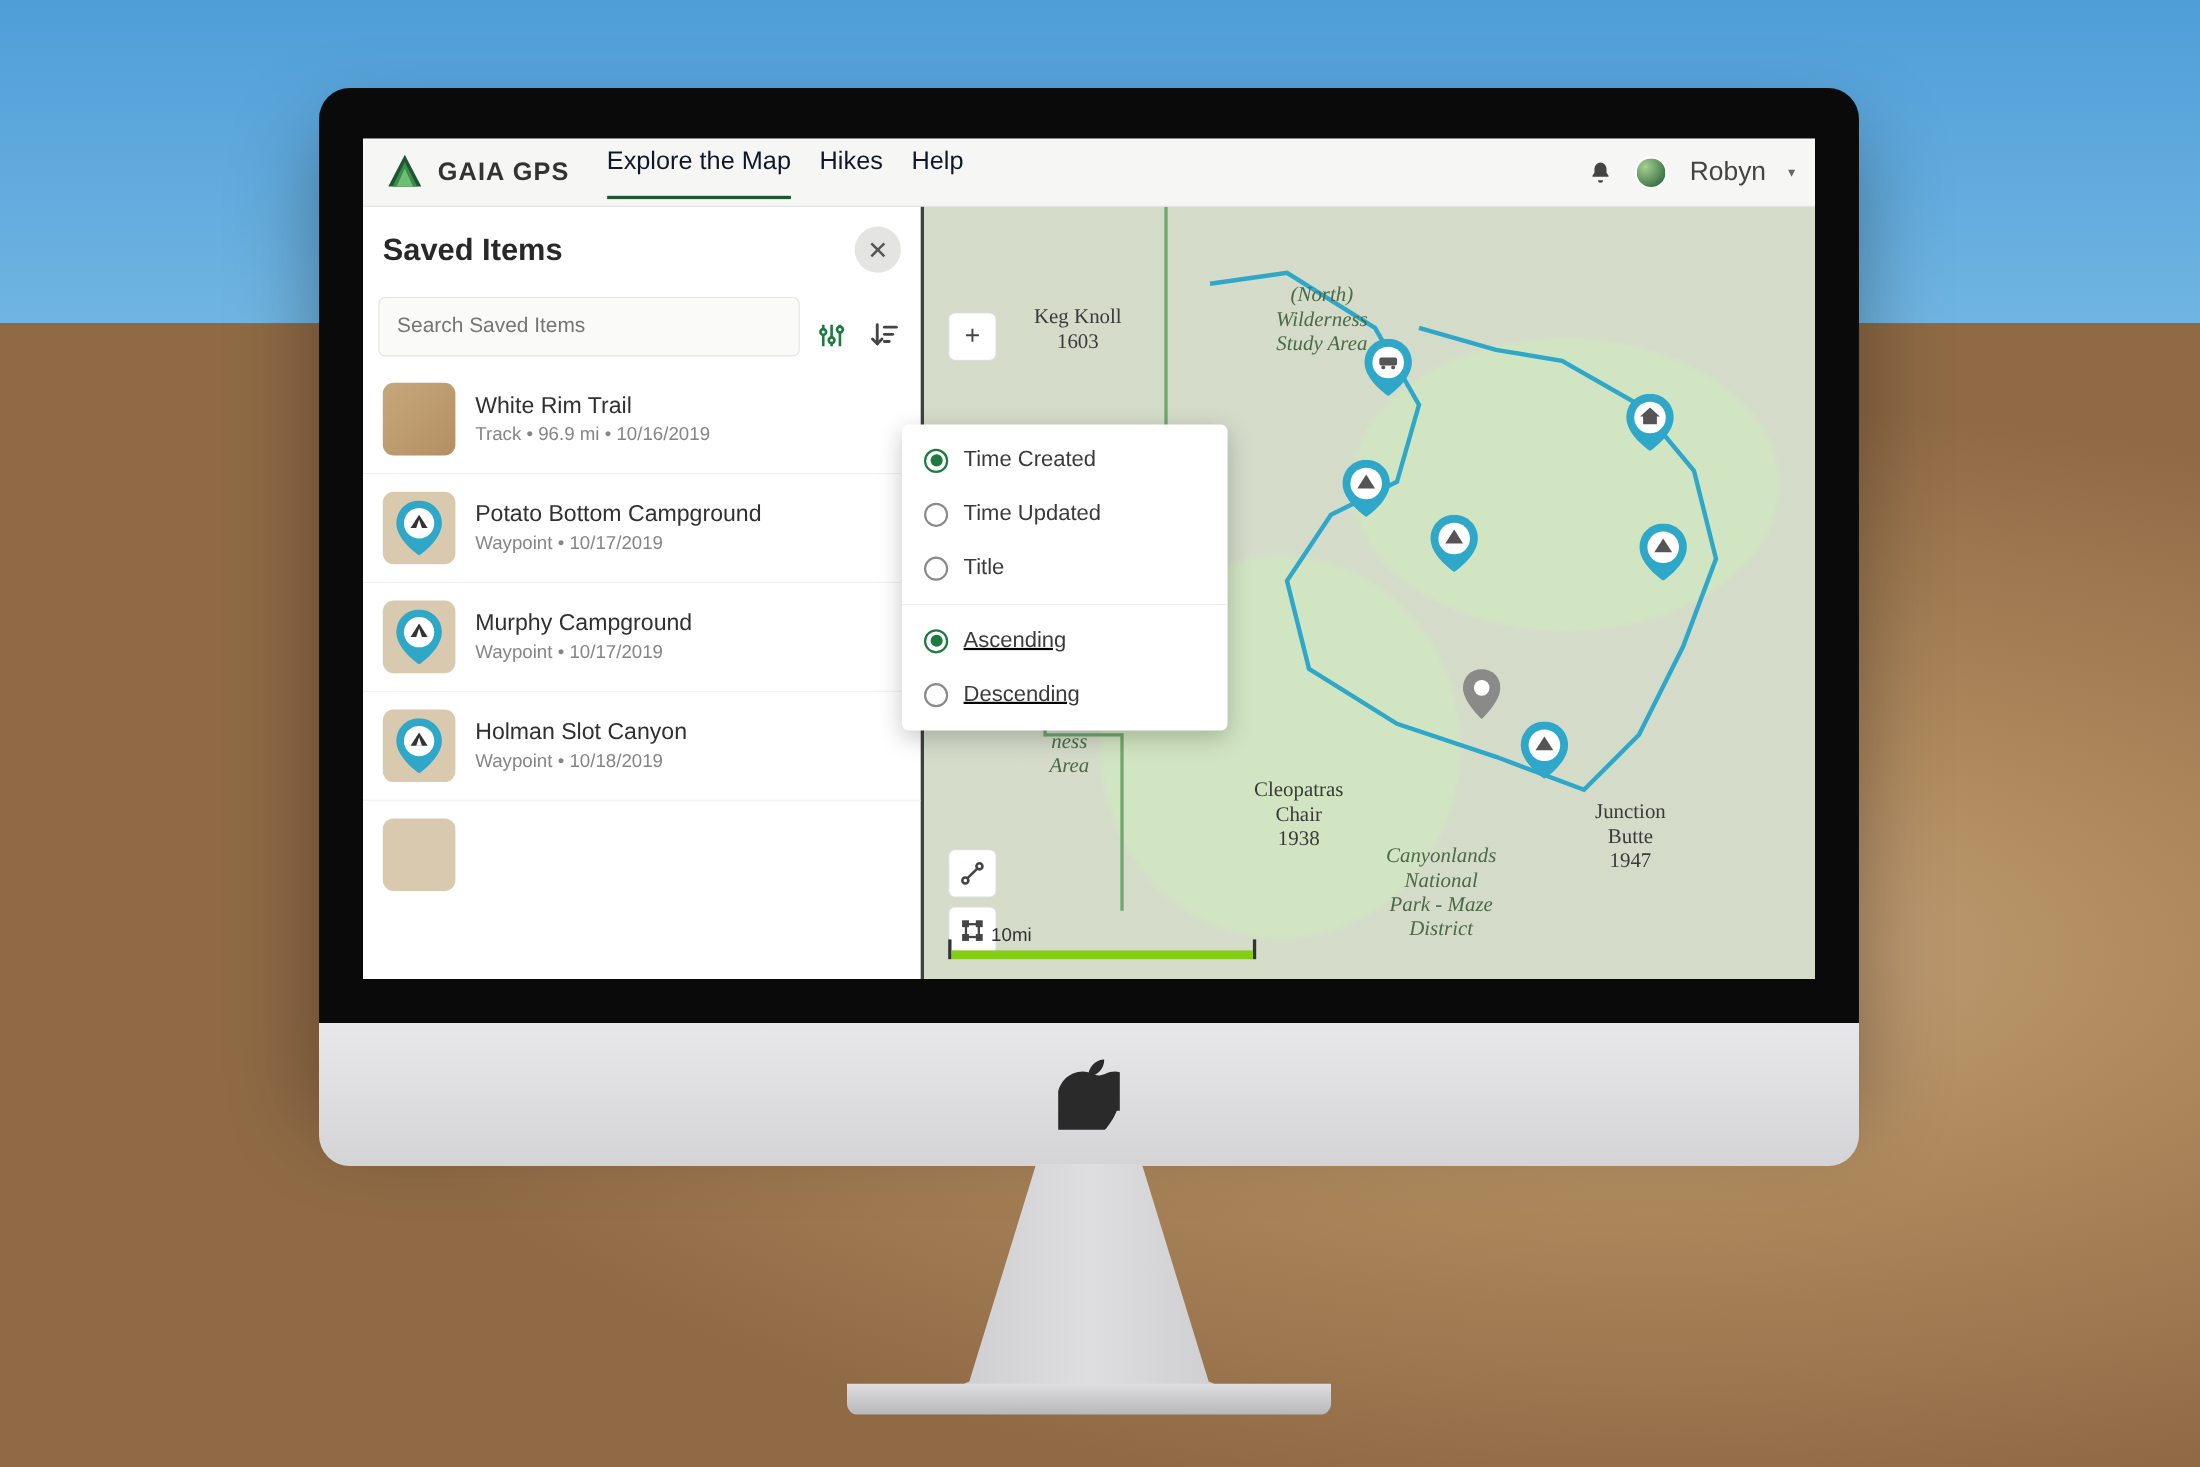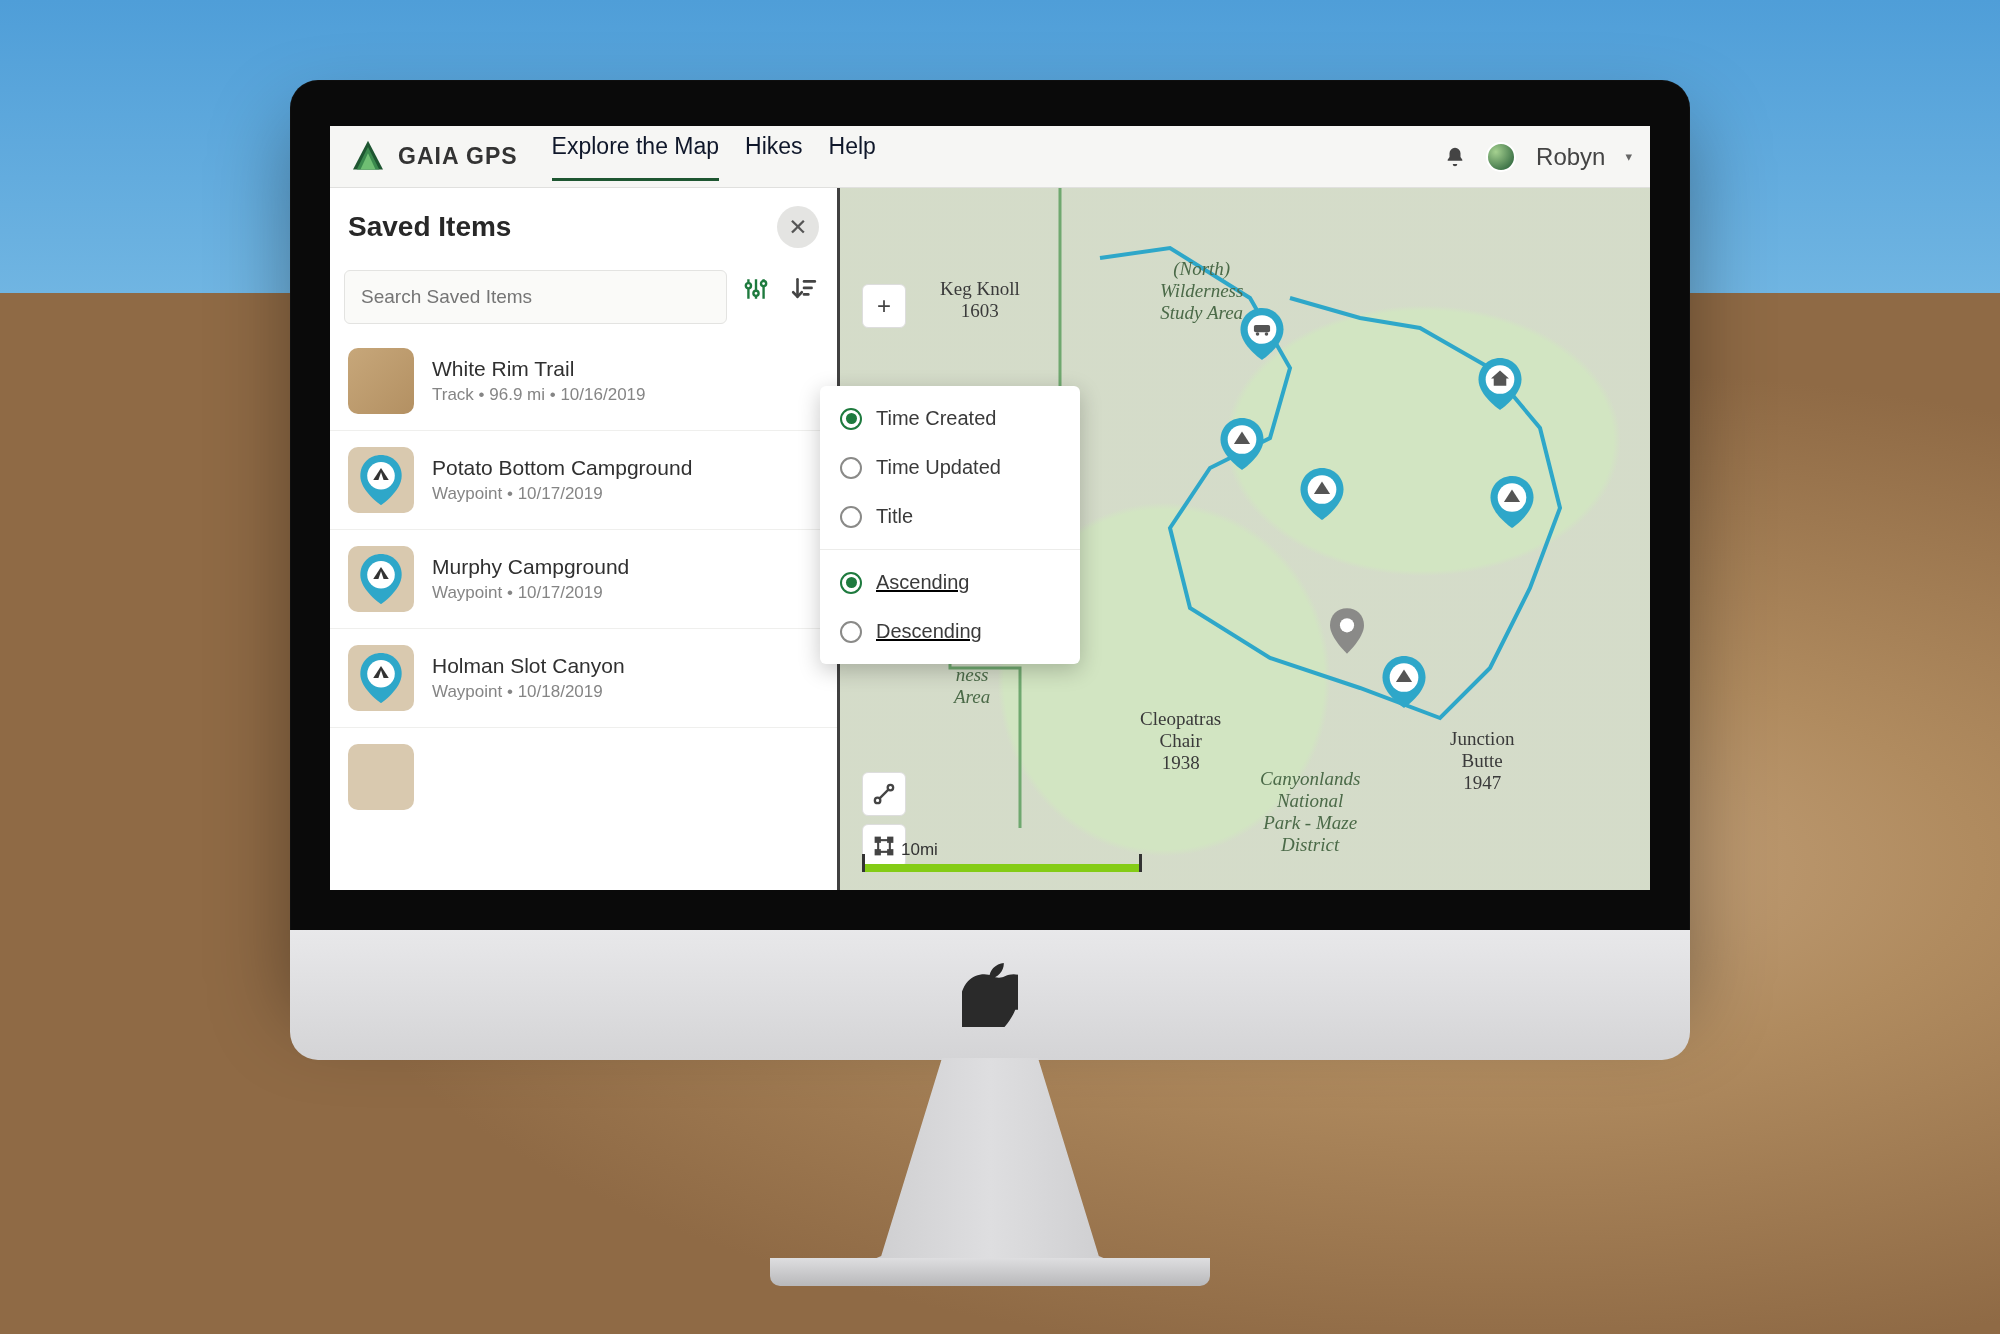--- a/index.html
+++ b/index.html
@@ -92,21 +92,21 @@
 }
 .panel-title { font-size: 28px; font-weight: 700; color: #282828; }
 .close-x {
   margin-left: auto;
   width: 42px; height: 42px; border-radius: 50%;
   background: #e4e4e2; color: #555;
   display: flex; align-items: center; justify-content: center;
   font-size: 23px; font-weight: 400;
 }
 .searchrow {
-  display: flex; align-items: flex-start;
+  display: flex; align-items: flex-end;
   padding: 8px 14px;
   gap: 10px;
 }
 .search-input {
   flex: 1; height: 54px;
   border: 1px solid #e3e3e1; border-radius: 6px;
   background: #fafaf8;
   padding: 0 16px; font-size: 19px; color: #888;
 }
 .filter-btn, .sort-btn {
@@ -159,21 +159,21 @@
 .tool {
   width: 44px; height: 44px; background: #fff;
   border: 1px solid #ddd; border-radius: 6px;
   display: flex; align-items: center; justify-content: center;
   font-size: 24px; color: #444;
 }
 .tool-col2 { position: absolute; left: 22px; top: 584px; width: 44px; display:flex; flex-direction:column; gap: 8px; }
 .sort-menu {
   position: absolute;
   left: 490px; top: 260px;
-  width: 260px;
+  width: 296px;
   background: #fff; border-radius: 6px;
   box-shadow: 0 6px 22px rgba(0,0,0,.22);
   overflow: hidden;
   z-index: 50;
 }
 .sort-group { padding: 8px 0; }
 .sort-group + .sort-group { border-top: 1px solid #ececea; text-decoration: underline; }
 .sort-opt {
   display: flex; align-items: center; gap: 14px;
   padding: 13px 20px; font-size: 20px; color: #3a3a3a;

